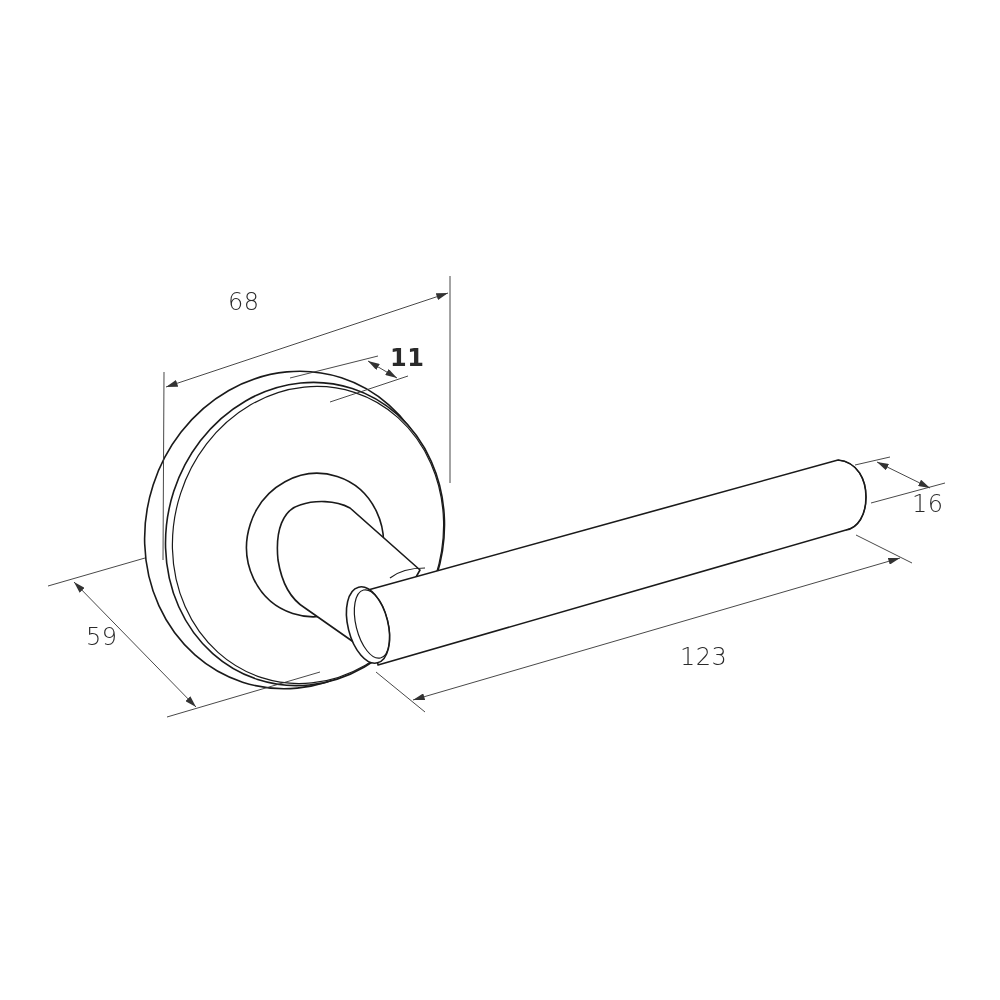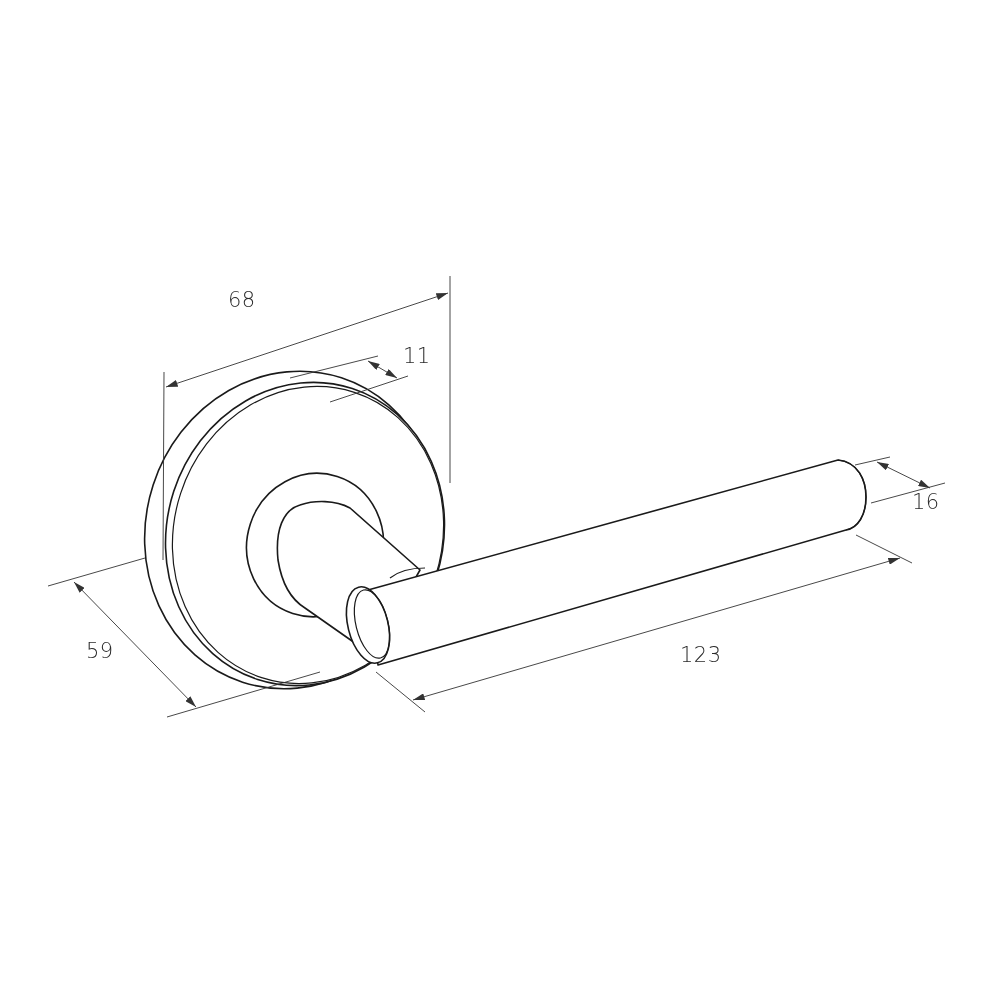--- a/index.html
+++ b/index.html
@@ -5,21 +5,21 @@
   html, body { margin: 0; padding: 0; background: #ffffff; }
   body { width: 1000px; height: 1000px; overflow: hidden; position: relative; }
   svg { position: absolute; left: 0; top: 0; }
   .part { fill: #ffffff; stroke: #1a1a1a; stroke-width: 1.6; stroke-linejoin: round; stroke-linecap: round; }
   .part-thin { fill: none; stroke: #1a1a1a; stroke-width: 1.2; }
   .dim { fill: none; stroke: #333333; stroke-width: 0.9; }
   .arrow { fill: #333333; stroke: none; }
   .dim-label {
     position: absolute;
     font-family: "DejaVu Sans", sans-serif;
-    font-size: 21px;
+    font-size: 24px;
     font-weight: 300;
     color: #2a2a2a;
     letter-spacing: 0.5px;
     line-height: 1;
   }
 </style>
 </head>
 <body>
 
 <svg width="1000" height="1000" viewBox="0 0 1000 1000">
@@ -80,16 +80,16 @@
   </g>
 
   <g>
     <line class="dim" x1="855" y1="465" x2="890" y2="457"></line>
     <line class="dim" x1="871" y1="503" x2="945" y2="483"></line>
     <line class="dim" x1="877" y1="462" x2="930" y2="488" marker-start="url(#arr)" marker-end="url(#arr)"></line>
   </g>
 </svg>
 
 <div class="dim-label" style="left:228px; top:290px;">68</div>
-<div class="dim-label" style="left:403px; top:346px;">11</div>
-<div class="dim-label" style="left:86px; top:641px;">59</div>
+<div class="dim-label" style="left:390px; top:346px;font-weight:bold;">11</div>
+<div class="dim-label" style="left:86px; top:625px;">59</div>
 <div class="dim-label" style="left:680px; top:645px;">123</div>
 <div class="dim-label" style="left:912px; top:451px;margin-top:41px;">16</div>
 
 </body></html>

